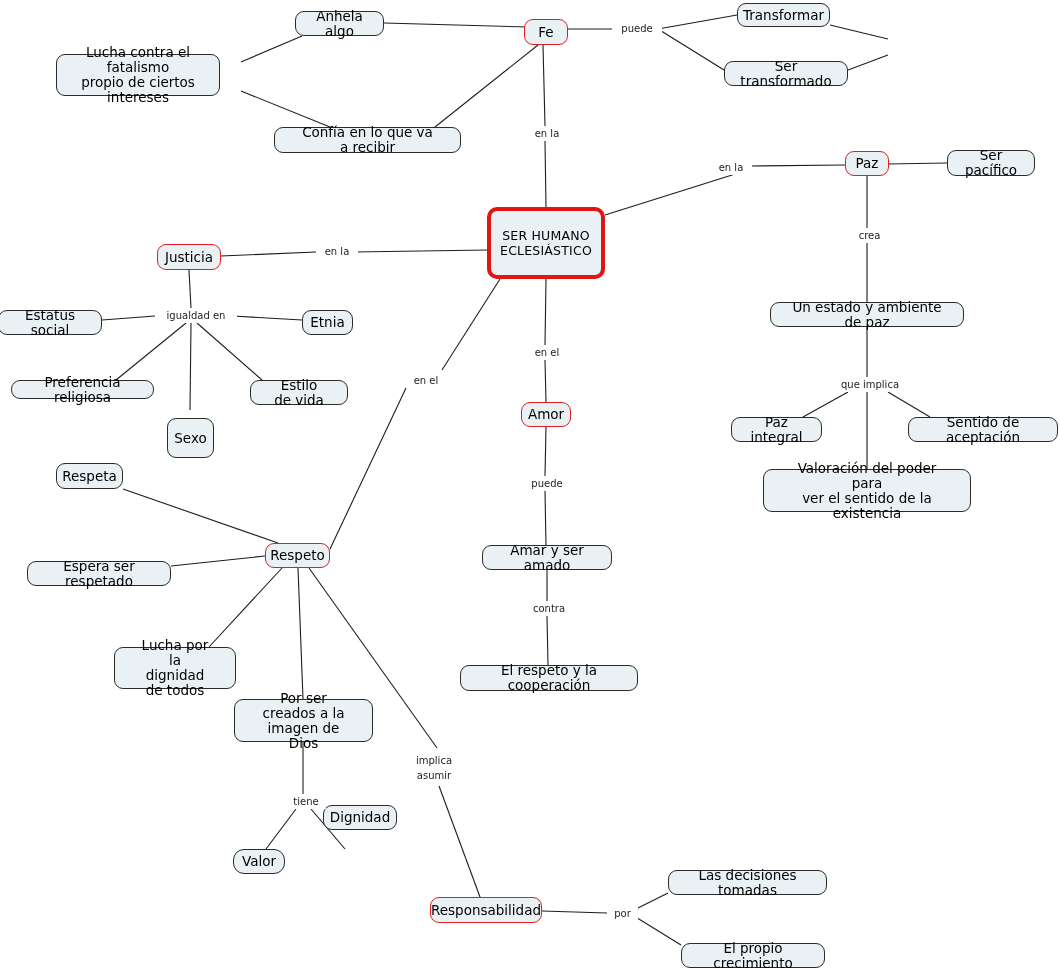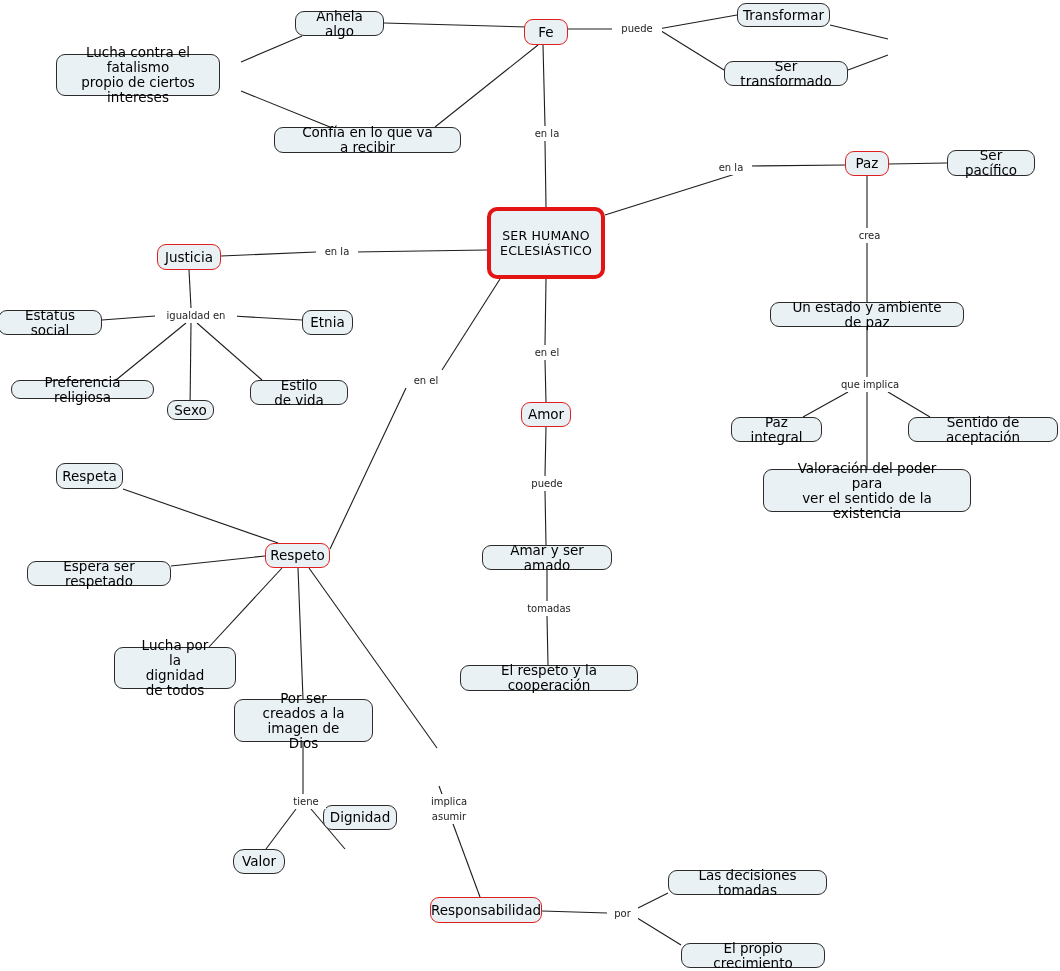--- a/index.html
+++ b/index.html
@@ -133,21 +133,21 @@
     <div class="node" style="left: 947px; top: 150px; width: 88px; height: 26px;">Ser pacífico</div>
     <div class="node" style="left: 770px; top: 302px; width: 194px; height: 25px;">Un estado y ambiente de paz</div>
     <div class="node" style="left: 731px; top: 417px; width: 91px; height: 25px;">Paz integral</div>
     <div class="node" style="left: 908px; top: 417px; width: 150px; height: 25px;">Sentido de aceptación</div>
     <div class="node" style="left: 763px; top: 469px; width: 208px; height: 43px;">Valoración del poder para
 ver el sentido de la existencia</div>
     <div class="node concept" style="left: 157px; top: 244px; width: 64px; height: 26px;">Justicia</div>
     <div class="node" style="left: -2px; top: 310px; width: 104px; height: 25px;">Estatus social</div>
     <div class="node" style="left: 302px; top: 310px; width: 51px; height: 25px;">Etnia</div>
     <div class="node" style="left: 11px; top: 380px; width: 143px; height: 19px;">Preferencia religiosa</div>
-    <div class="node" style="left: 167px; top: 400px; width: 47px; height: 20px;">Sexo</div>
+    <div class="node" style="left: 167px; top: 418px; width: 47px; height: 40px;">Sexo</div>
     <div class="node" style="left: 250px; top: 380px; width: 98px; height: 25px;">Estilo de vida</div>
     <div class="node concept" style="left: 265px; top: 543px; width: 65px; height: 25px;">Respeto</div>
     <div class="node" style="left: 56px; top: 463px; width: 67px; height: 26px;">Respeta</div>
     <div class="node" style="left: 27px; top: 561px; width: 144px; height: 25px;">Espera ser respetado</div>
     <div class="node" style="left: 114px; top: 647px; width: 122px; height: 42px;">Lucha por la
 dignidad de todos</div>
     <div class="node" style="left: 234px; top: 699px; width: 139px; height: 43px;">Por ser creados a la
 imagen de Dios</div>
     <div class="node" style="left: 233px; top: 849px; width: 52px; height: 25px; border-radius: 11px;">Valor</div>
     <div class="node" style="left: 323px; top: 805px; width: 74px; height: 25px;">Dignidad</div>
@@ -160,18 +160,18 @@
     <div class="linklabel" style="left: 526px; top: 126px; width: 38px;">en la</div>
     <div class="linklabel" style="left: 612px; top: 21px; width: 46px;">puede</div>
     <div class="linklabel" style="left: 710px; top: 160px; width: 38px;">en la</div>
     <div class="linklabel" style="left: 851px; top: 228px; width: 33px;">crea</div>
     <div class="linklabel" style="left: 829px; top: 377px; width: 78px;">que implica</div>
     <div class="linklabel" style="left: 316px; top: 244px; width: 38px;">en la</div>
     <div class="linklabel" style="left: 155px; top: 308px; width: 78px;">igualdad en</div>
     <div class="linklabel" style="left: 406px; top: 373px; width: 36px;">en el</div>
     <div class="linklabel" style="left: 527px; top: 345px; width: 36px;">en el</div>
     <div class="linklabel" style="left: 522px; top: 476px; width: 46px;">puede</div>
-    <div class="linklabel" style="left: 524px; top: 601px; width: 46px;">tomadas</div>
+    <div class="linklabel" style="left: 524px; top: 601px; width: 46px;">contra</div>
     <div class="linklabel" style="left: 286px; top: 794px; width: 36px;">tiene</div>
-    <div class="linklabel" style="left: 406px; top: 794px; width: 52px; margin-left: 15px;">implica
+    <div class="linklabel" style="left: 406px; top: 753px; width: 52px;">implica
 asumir</div>
     <div class="linklabel" style="left: 607px; top: 906px; width: 27px;">por</div>
   </div>
 
 </body></html>

